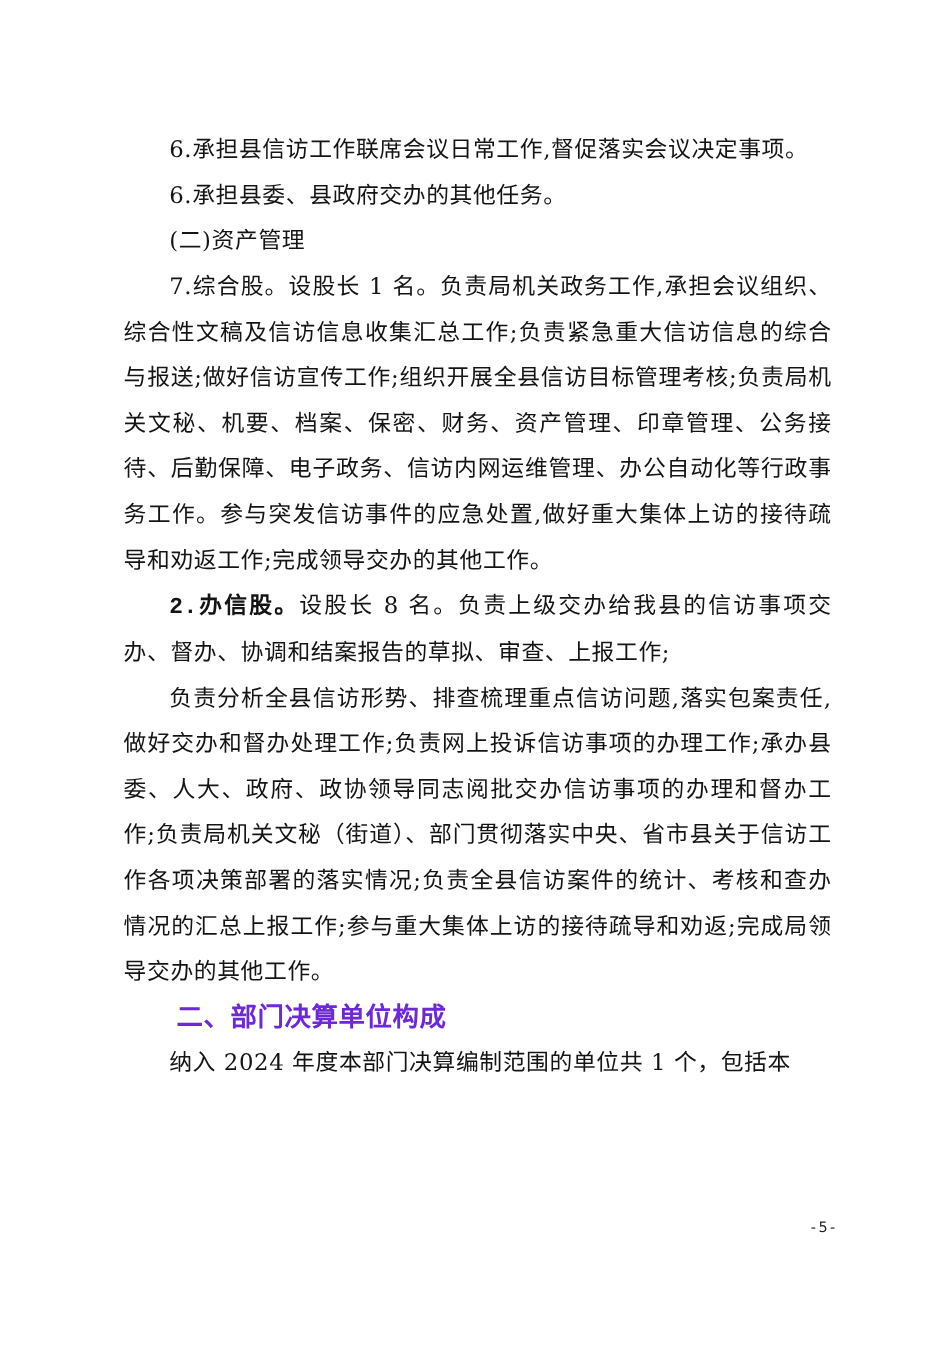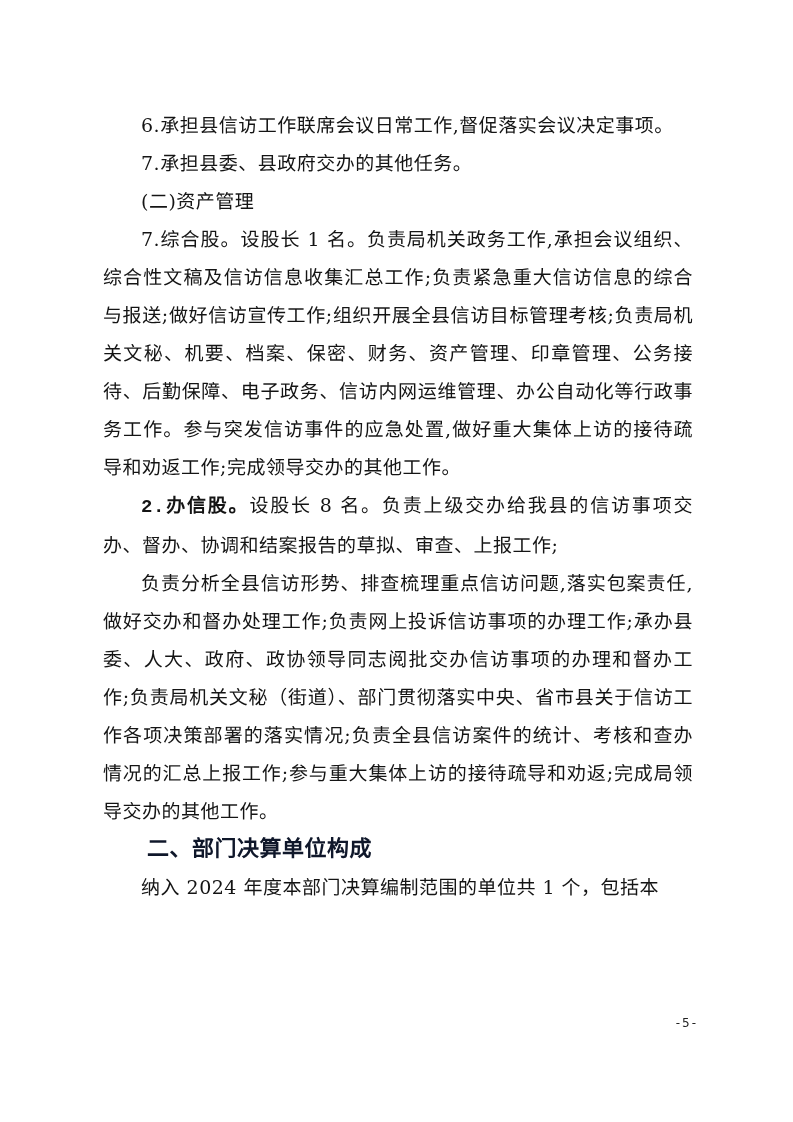--- a/index.html
+++ b/index.html
@@ -39,39 +39,39 @@
   }
   p.heading {
     margin: 0;
     padding: 0;
     font-family: "Liberation Sans", "DejaVu Sans", sans-serif;
     font-weight: bold;
     font-size: 22px;
     line-height: 38px;
     text-indent: 2em;
     letter-spacing: 0.5px;
-    color: #0f172a;
+    color: #6d28d9;
   }
   .page-number {
     position: absolute;
     top: 1016px;
     right: 95px;
     font-family: "DejaVu Sans", "Liberation Sans", sans-serif;
     font-size: 12px;
     letter-spacing: 2px;
     color: #222222;
   }
 </style>
 </head>
 <body>
 
 <div class="page">
   <div class="doc-body" id="doc-body">
       <p class="para"><span class="text-run">6.承担县信访工作联席会议日常工作,督促落实会议决定事项。</span></p>
-      <p class="para"><span class="text-run">7.承担县委、县政府交办的其他任务。</span></p>
+      <p class="para"><span class="text-run">6.承担县委、县政府交办的其他任务。</span></p>
       <p class="para"><span class="text-run">(二)资产管理</span></p>
       <p class="para"><span class="text-run">7.综合股。设股长 1 名。负责局机关政务工作,承担会议组织、综合性文稿及信访信息收集汇总工作;负责紧急重大信访信息的综合与报送;做好信访宣传工作;组织开展全县信访目标管理考核;负责局机关文秘、机要、档案、保密、财务、资产管理、印章管理、公务接待、后勤保障、电子政务、信访内网运维管理、办公自动化等行政事务工作。参与突发信访事件的应急处置,做好重大集体上访的接待疏导和劝返工作;完成领导交办的其他工作。</span></p>
       <p class="para"><span class="bold-run">2.办信股。</span><span class="text-run">设股长 8 名。负责上级交办给我县的信访事项交办、督办、协调和结案报告的草拟、审查、上报工作;</span></p>
       <p class="para"><span class="text-run">负责分析全县信访形势、排查梳理重点信访问题,落实包案责任,做好交办和督办处理工作;负责网上投诉信访事项的办理工作;承办县委、人大、政府、政协领导同志阅批交办信访事项的办理和督办工作;负责局机关文秘（街道）、部门贯彻落实中央、省市县关于信访工作各项决策部署的落实情况;负责全县信访案件的统计、考核和查办情况的汇总上报工作;参与重大集体上访的接待疏导和劝返;完成局领导交办的其他工作。</span></p>
       <p class="heading"><span class="bold-run">二、部门决算单位构成</span></p>
       <p class="para"><span class="text-run">纳入 2024 年度本部门决算编制范围的单位共 1 个，包括本</span></p>
     </div>
   <div class="page-number">-5-</div>
 </div>
 

